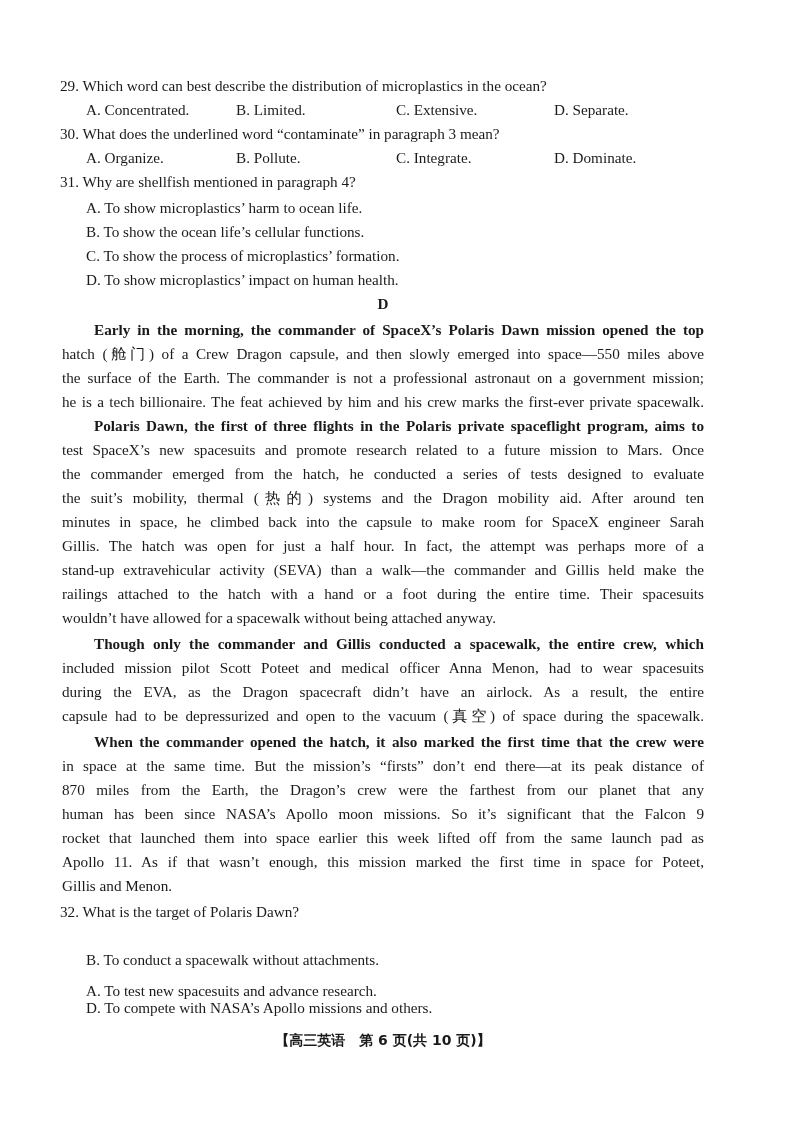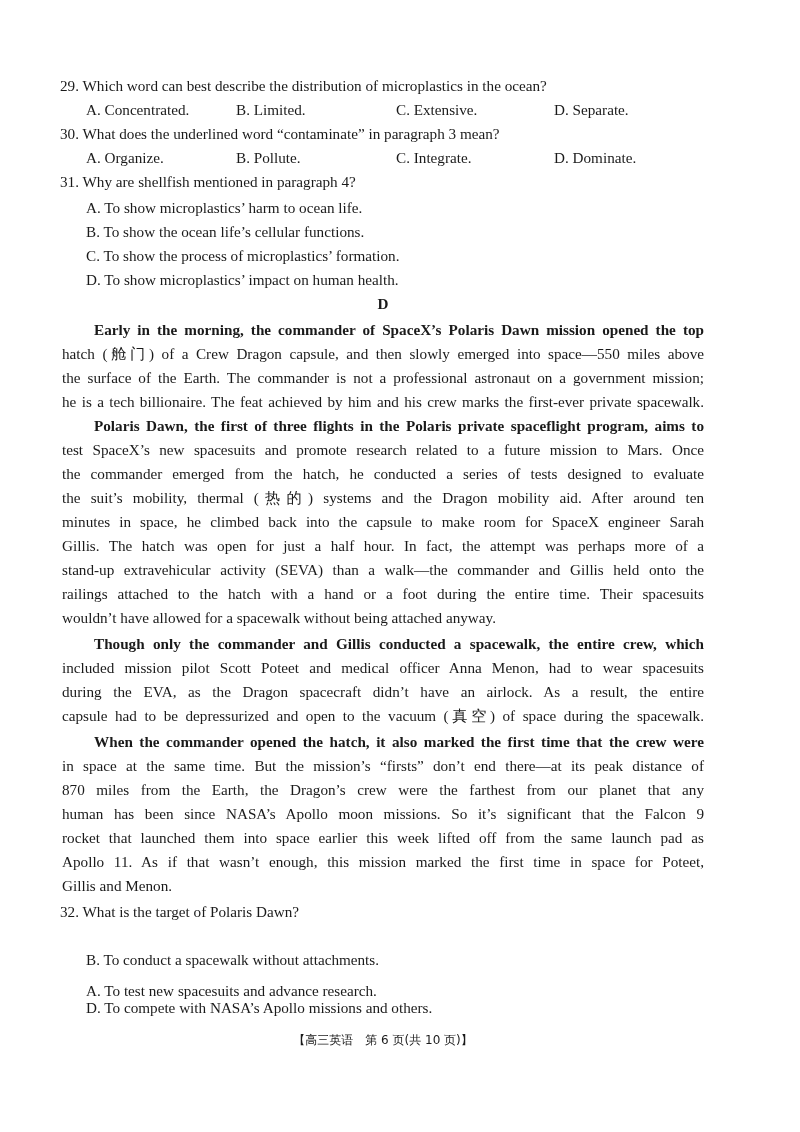--- a/index.html
+++ b/index.html
@@ -68,22 +68,22 @@
       text-align: center;
       font-weight: bold;
       line-height: 20px;
     }
     .footer {
       position: absolute;
       left: 0;
       width: 766px;
       text-align: center;
       font-family: "DejaVu Sans", sans-serif;
-      font-weight: normal;
-      font-size: 12px;
+      font-weight: bold;
+      font-size: 14px;
       line-height: 20px;
     }
   </style>
 </head>
 <body>
 
 <div class="page">
 
   <div class="line q" style="top:76px">29. Which word can best describe the distribution of microplastics in the ocean?</div>
   <div class="opt-row" style="top:100px">
@@ -113,21 +113,21 @@
   <div class="line para" style="top:344px">hatch (舱门) of a Crew Dragon capsule, and then slowly emerged into space—550 miles above</div>
   <div class="line para" style="top:368px">the surface of the Earth. The commander is not a professional astronaut on a government mission;</div>
   <div class="line para" style="top:392px">he is a tech billionaire. The feat achieved by him and his crew marks the first-ever private spacewalk.</div>
 
   <div class="line para indent" style="top:416px">Polaris Dawn, the first of three flights in the Polaris private spaceflight program, aims to</div>
   <div class="line para" style="top:440px">test SpaceX’s new spacesuits and promote research related to a future mission to Mars. Once</div>
   <div class="line para" style="top:464px">the commander emerged from the hatch, he conducted a series of tests designed to evaluate</div>
   <div class="line para" style="top:488px">the suit’s mobility, thermal (热的) systems and the Dragon mobility aid. After around ten</div>
   <div class="line para" style="top:512px">minutes in space, he climbed back into the capsule to make room for SpaceX engineer Sarah</div>
   <div class="line para" style="top:536px">Gillis. The hatch was open for just a half hour. In fact, the attempt was perhaps more of a</div>
-  <div class="line para" style="top:560px">stand-up extravehicular activity (SEVA) than a walk—the commander and Gillis held onto the</div>
+  <div class="line para" style="top:560px">stand-up extravehicular activity (SEVA) than a walk—the commander and Gillis held make the</div>
   <div class="line para" style="top:584px">railings attached to the hatch with a hand or a foot during the entire time. Their spacesuits</div>
   <div class="line para last" style="top:608px">wouldn’t have allowed for a spacewalk without being attached anyway.</div>
 
   <div class="line para indent" style="top:634px">Though only the commander and Gillis conducted a spacewalk, the entire crew, which</div>
   <div class="line para" style="top:658px">included mission pilot Scott Poteet and medical officer Anna Menon, had to wear spacesuits</div>
   <div class="line para" style="top:682px">during the EVA, as the Dragon spacecraft didn’t have an airlock. As a result, the entire</div>
   <div class="line para" style="top:706px">capsule had to be depressurized and open to the vacuum (真空) of space during the spacewalk.</div>
 
   <div class="line para indent" style="top:732px">When the commander opened the hatch, it also marked the first time that the crew were</div>
   <div class="line para" style="top:756px">in space at the same time. But the mission’s “firsts” don’t end there—at its peak distance of</div>

